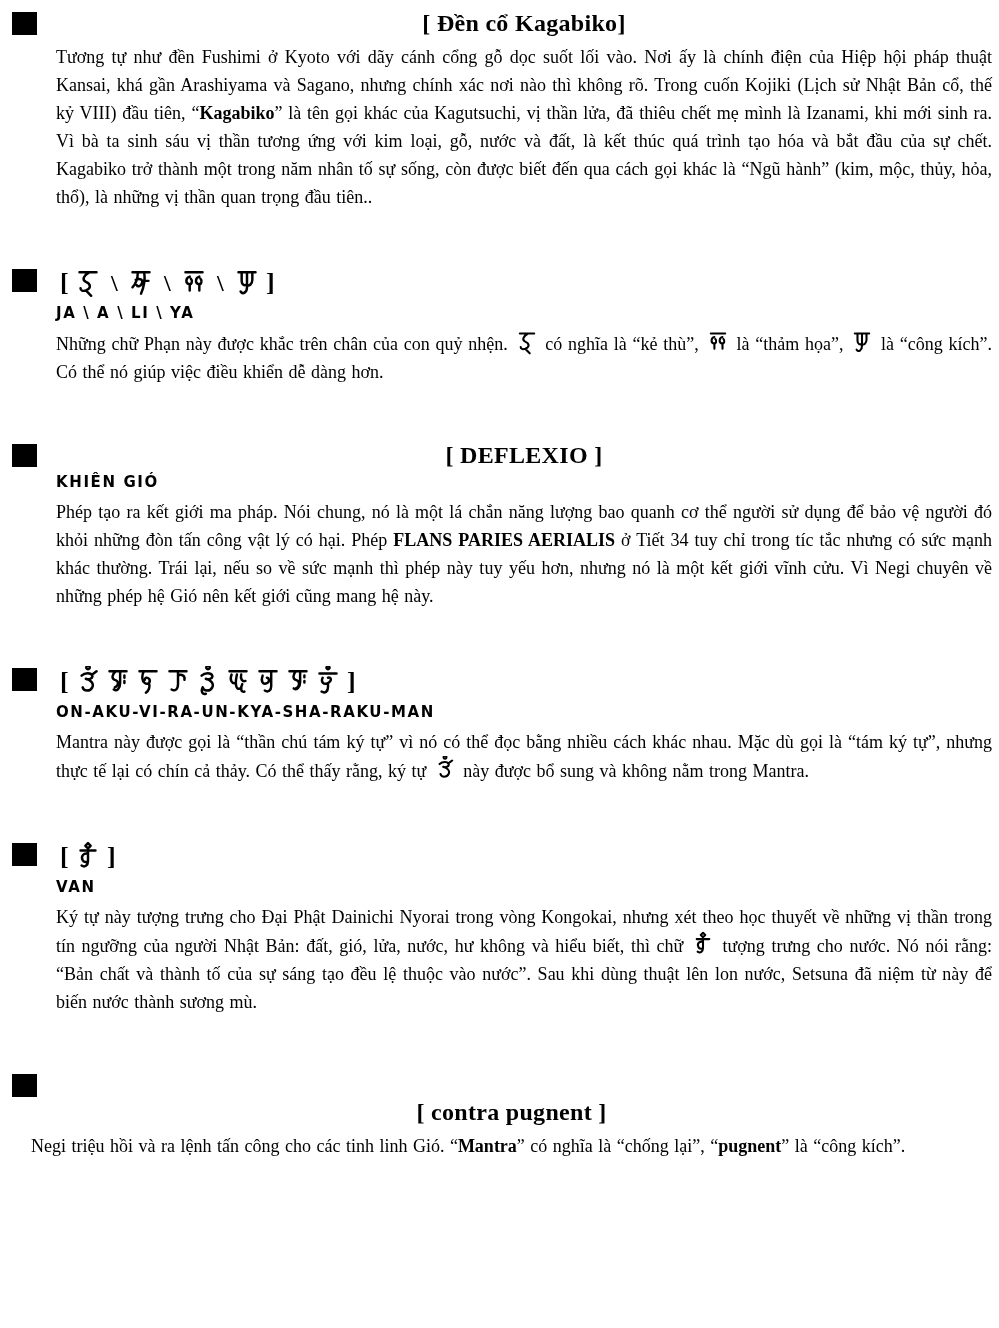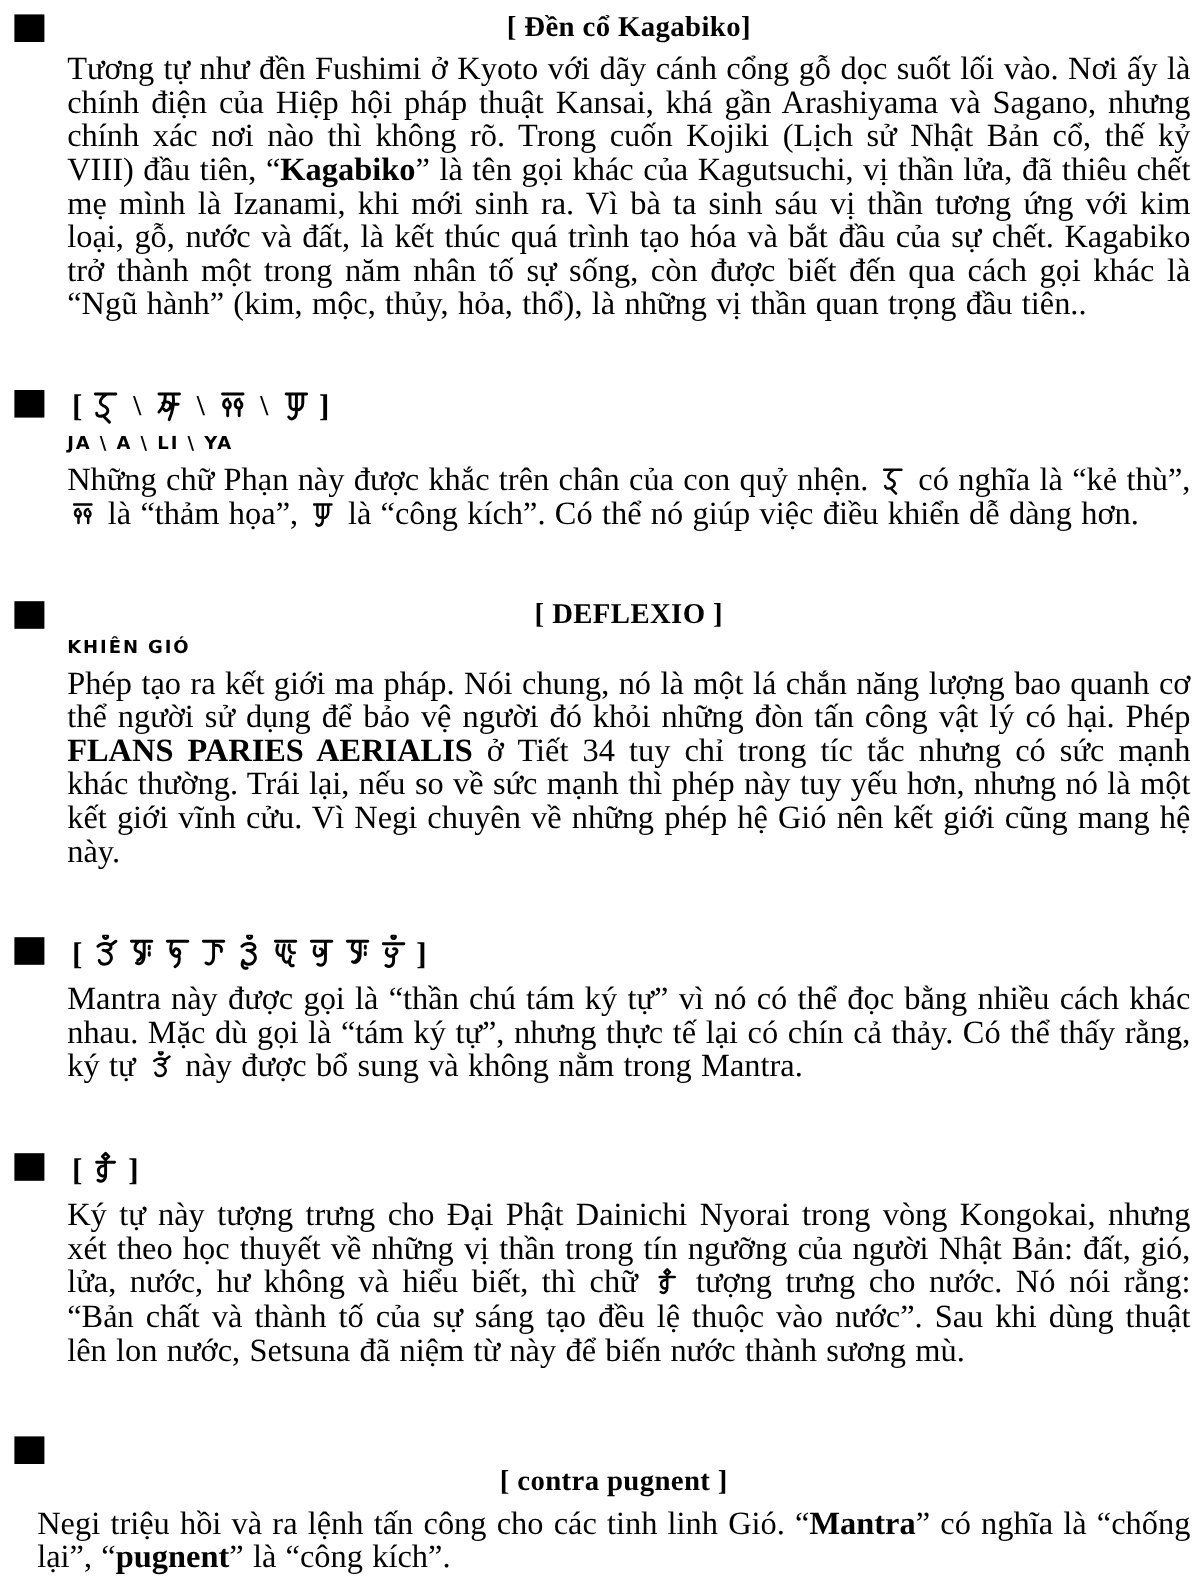--- a/index.html
+++ b/index.html
@@ -21,21 +21,21 @@
   }
   .glyph-title { display:flex; align-items:center; height:36px; }
   .glyph-title .bracket { font-size:26px; font-weight:bold; margin:0 4px; }
   .glyph-title .sep { font-size:24px; font-weight:bold; margin:0 8px; }
   .subtitle {
     font-family:"DejaVu Sans", sans-serif; font-weight:bold;
     font-size:15px; letter-spacing:1.6px; line-height:21px; margin-top:2px;
     white-space:nowrap;
   }
   .body {
-    font-size:27px; line-height:28px; margin-top:5px;
+    font-size:18px; line-height:28px; margin-top:5px;
     text-align:justify; text-align-last:left; word-spacing:1px;
   }
   .glyph { display:inline-block; }
   .glyph svg { display:block; width:100%; height:100%; }
   .title-glyph { width:26px; height:32px; margin:0 2px; }
   .inline-glyph { width:22px; height:27px; vertical-align:-6px; margin:0 2px; }
   b { font-weight:bold; }
 </style>
 </head>
 <body>
@@ -146,38 +146,40 @@
                 <path d="M4 5 H20 M10 5 C7 8 7 12 10 13 C14 14 14 19 10 21 M14 5 V15 C14 20 11 23 8 21 M18 9 V10.5 M18 14 V15.5" fill="none" stroke="#000" stroke-width="2.3" stroke-linecap="round" stroke-linejoin="round"></path>
               </svg>
             </span>
             <span class="glyph title-glyph">
               <svg viewBox="0 0 24 30">
                 <path d="M12 3 A1.4 1.4 0 1 1 12.01 3 M4 7 H20 M7 11 C5 15 8 18 12 16 C16 14 15 10 12 11 M12 16 V20 C12 24 9 26 6 24" fill="none" stroke="#000" stroke-width="2.3" stroke-linecap="round" stroke-linejoin="round"></path>
               </svg>
             </span>
             <span class="bracket">]</span>
           </div>
+      <div class="subtitle">ON-AKU-VI-RA-UN-KYA-SHA-RAKU-MAN</div>
       <div class="body">Mantra này được gọi là “thần chú tám ký tự” vì nó có thể đọc bằng nhiều cách khác nhau. Mặc dù gọi là “tám ký tự”, nhưng thực tế lại có chín cả thảy. Có thể thấy rằng, ký tự <span class="glyph inline-glyph"><svg viewBox="0 0 24 30">
                 <path d="M12 3 A1.6 1.6 0 1 1 12.01 3 M6 9 C9 6 15 6 16 9 C17 12 12 13 10 12 C14 13 18 16 16 20 C14 24 8 24 7 20 M16 8 L20 5" fill="none" stroke="#000" stroke-width="2.3" stroke-linecap="round" stroke-linejoin="round"></path>
               </svg></span> này được bổ sung và không nằm trong Mantra.</div>
     </div>
   </div>
 
   <div class="section">
     <div class="bullet"></div>
     <div class="content">
       <div class="title glyph-title">
             <span class="bracket">[</span>
             <span class="glyph title-glyph">
               <svg viewBox="0 0 24 30">
                 <path d="M12 2 L14.5 4.5 L12 7 L9.5 4.5 Z M5 9 H19 M12 9 V19 C12 23 9 25 6 23 M12 12 C8 11 5 14 7 18 C8 20 11 20 12 19" fill="none" stroke="#000" stroke-width="2.3" stroke-linecap="round" stroke-linejoin="round"></path>
               </svg>
             </span>
             <span class="bracket">]</span>
           </div>
+      <div class="subtitle">VAN</div>
       <div class="body">Ký tự này tượng trưng cho Đại Phật Dainichi Nyorai trong vòng Kongokai, nhưng xét theo học thuyết về những vị thần trong tín ngưỡng của người Nhật Bản: đất, gió, lửa, nước, hư không và hiểu biết, thì chữ <span class="glyph inline-glyph"><svg viewBox="0 0 24 30">
                 <path d="M12 2 L14.5 4.5 L12 7 L9.5 4.5 Z M5 9 H19 M12 9 V19 C12 23 9 25 6 23 M12 12 C8 11 5 14 7 18 C8 20 11 20 12 19" fill="none" stroke="#000" stroke-width="2.3" stroke-linecap="round" stroke-linejoin="round"></path>
               </svg></span> tượng trưng cho nước. Nó nói rằng: “Bản chất và thành tố của sự sáng tạo đều lệ thuộc vào nước”. Sau khi dùng thuật lên lon nước, Setsuna đã niệm từ này để biến nước thành sương mù.</div>
     </div>
   </div>
 
   <div class="section">
     <div class="bullet"></div>
     <div class="content">
       <div class="title">[ contra pugnent ]</div>

